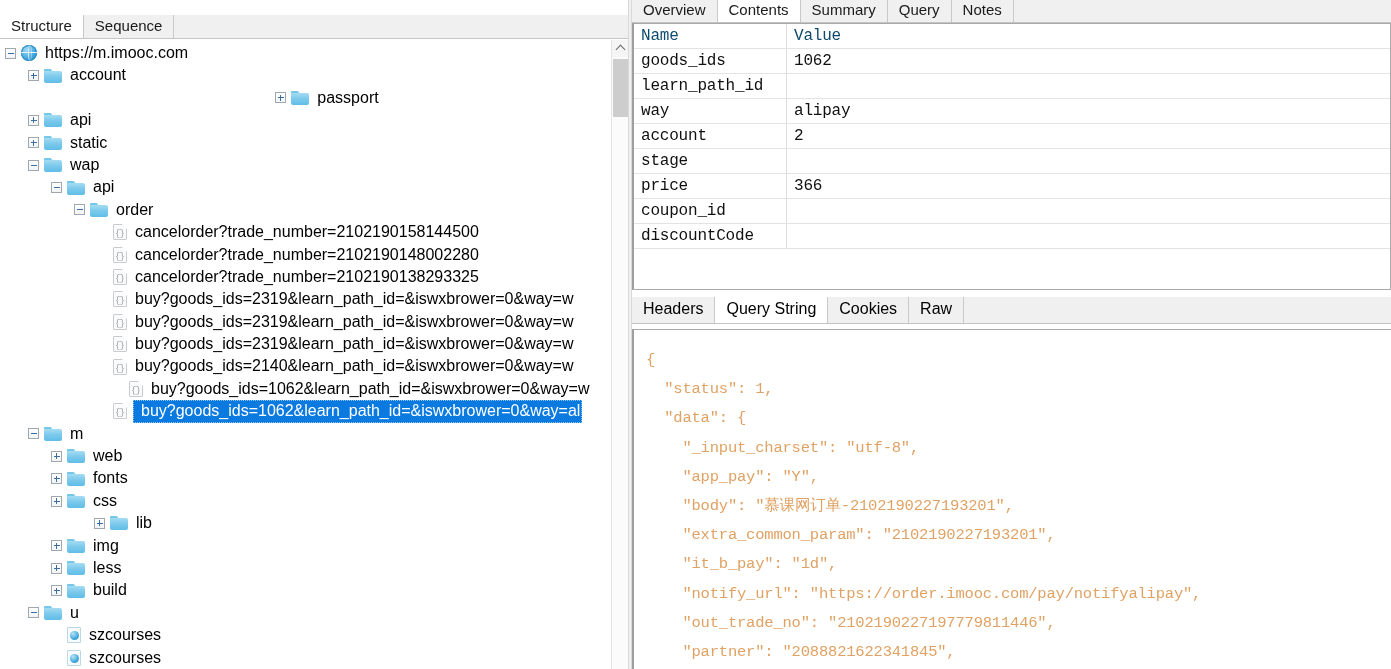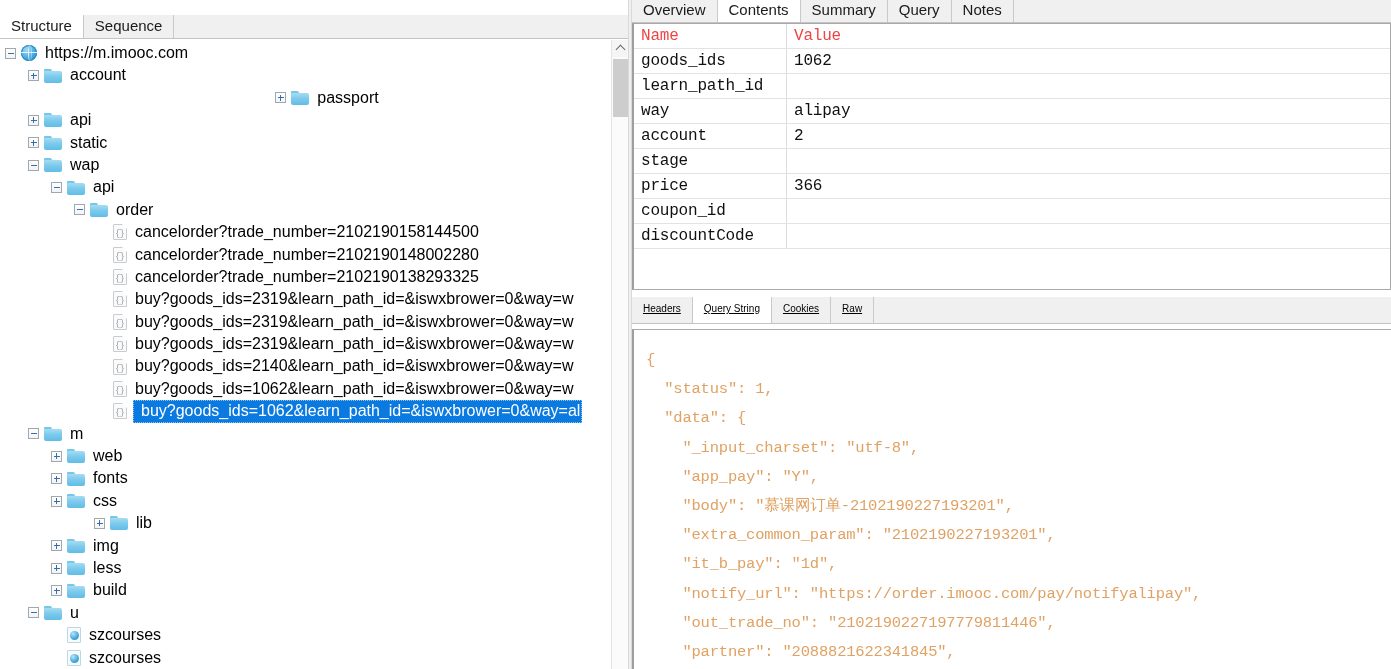--- a/index.html
+++ b/index.html
@@ -293,45 +293,44 @@
     border-bottom: 1px solid #e3e3e3;
     padding: 0 0 0 7px;
     vertical-align: middle;
     white-space: nowrap;
     letter-spacing: -0.2px;
   }
   table.kv td.col-name {
     width: 145px;
     border-right: 1px solid #dcdcdc;
   }
-  table.kv tr.head td { color: #ef4444; }
+  table.kv tr.head td { color: #0c4a6e; }
 
   #lower-tabs {
     position: absolute;
     left: 0;
     top: 298px;
     width: 759px;
     height: 26px;
     background: #f0f0f0;
     border-bottom: 1px solid #c4c4c4;
     display: flex;
     align-items: flex-end;
     box-sizing: border-box;
   }
   #lower-tabs .tab {
     height: 26px;
     line-height: 24px;
     padding: 0 11px;
-    font-size: 10px;
+    font-size: 16px;
     background: #f0f0f0;
     border-right: 1px solid #c9c9c9;
     box-sizing: border-box;
     white-space: nowrap;
     cursor: default;
-    text-decoration: underline;
   }
   #lower-tabs .tab.active { background: #ffffff; }
   #lower-tabs .tabfill { flex: 1; height: 26px; background: #f0f0f0; }
 
   #json-wrap {
     position: absolute;
     left: 0;
     top: 329px;
     width: 759px;
     height: 340px;
@@ -435,21 +434,21 @@
           <div class="tree-row" style="padding-left: 97px;">
             <span class="expander hidden"></span>
             <span class="ic ic-doc"></span>
             <span class="tree-label">buy?goods_ids=2319&amp;learn_path_id=&amp;iswxbrower=0&amp;way=w</span>
           </div>
           <div class="tree-row" style="padding-left: 97px;">
             <span class="expander hidden"></span>
             <span class="ic ic-doc"></span>
             <span class="tree-label">buy?goods_ids=2140&amp;learn_path_id=&amp;iswxbrower=0&amp;way=w</span>
           </div>
-          <div class="tree-row" style="padding-left: 97px;">
+          <div class="tree-row" style="padding-left: 97px; margin-left: 16px;">
             <span class="expander hidden"></span>
             <span class="ic ic-doc"></span>
             <span class="tree-label">buy?goods_ids=1062&amp;learn_path_id=&amp;iswxbrower=0&amp;way=w</span>
           </div>
           <div class="tree-row selected" style="padding-left: 97px;">
             <span class="expander hidden"></span>
             <span class="ic ic-doc"></span>
             <span class="tree-label">buy?goods_ids=1062&amp;learn_path_id=&amp;iswxbrower=0&amp;way=al</span>
           </div>
           <div class="tree-row" style="padding-left: 28px;">

